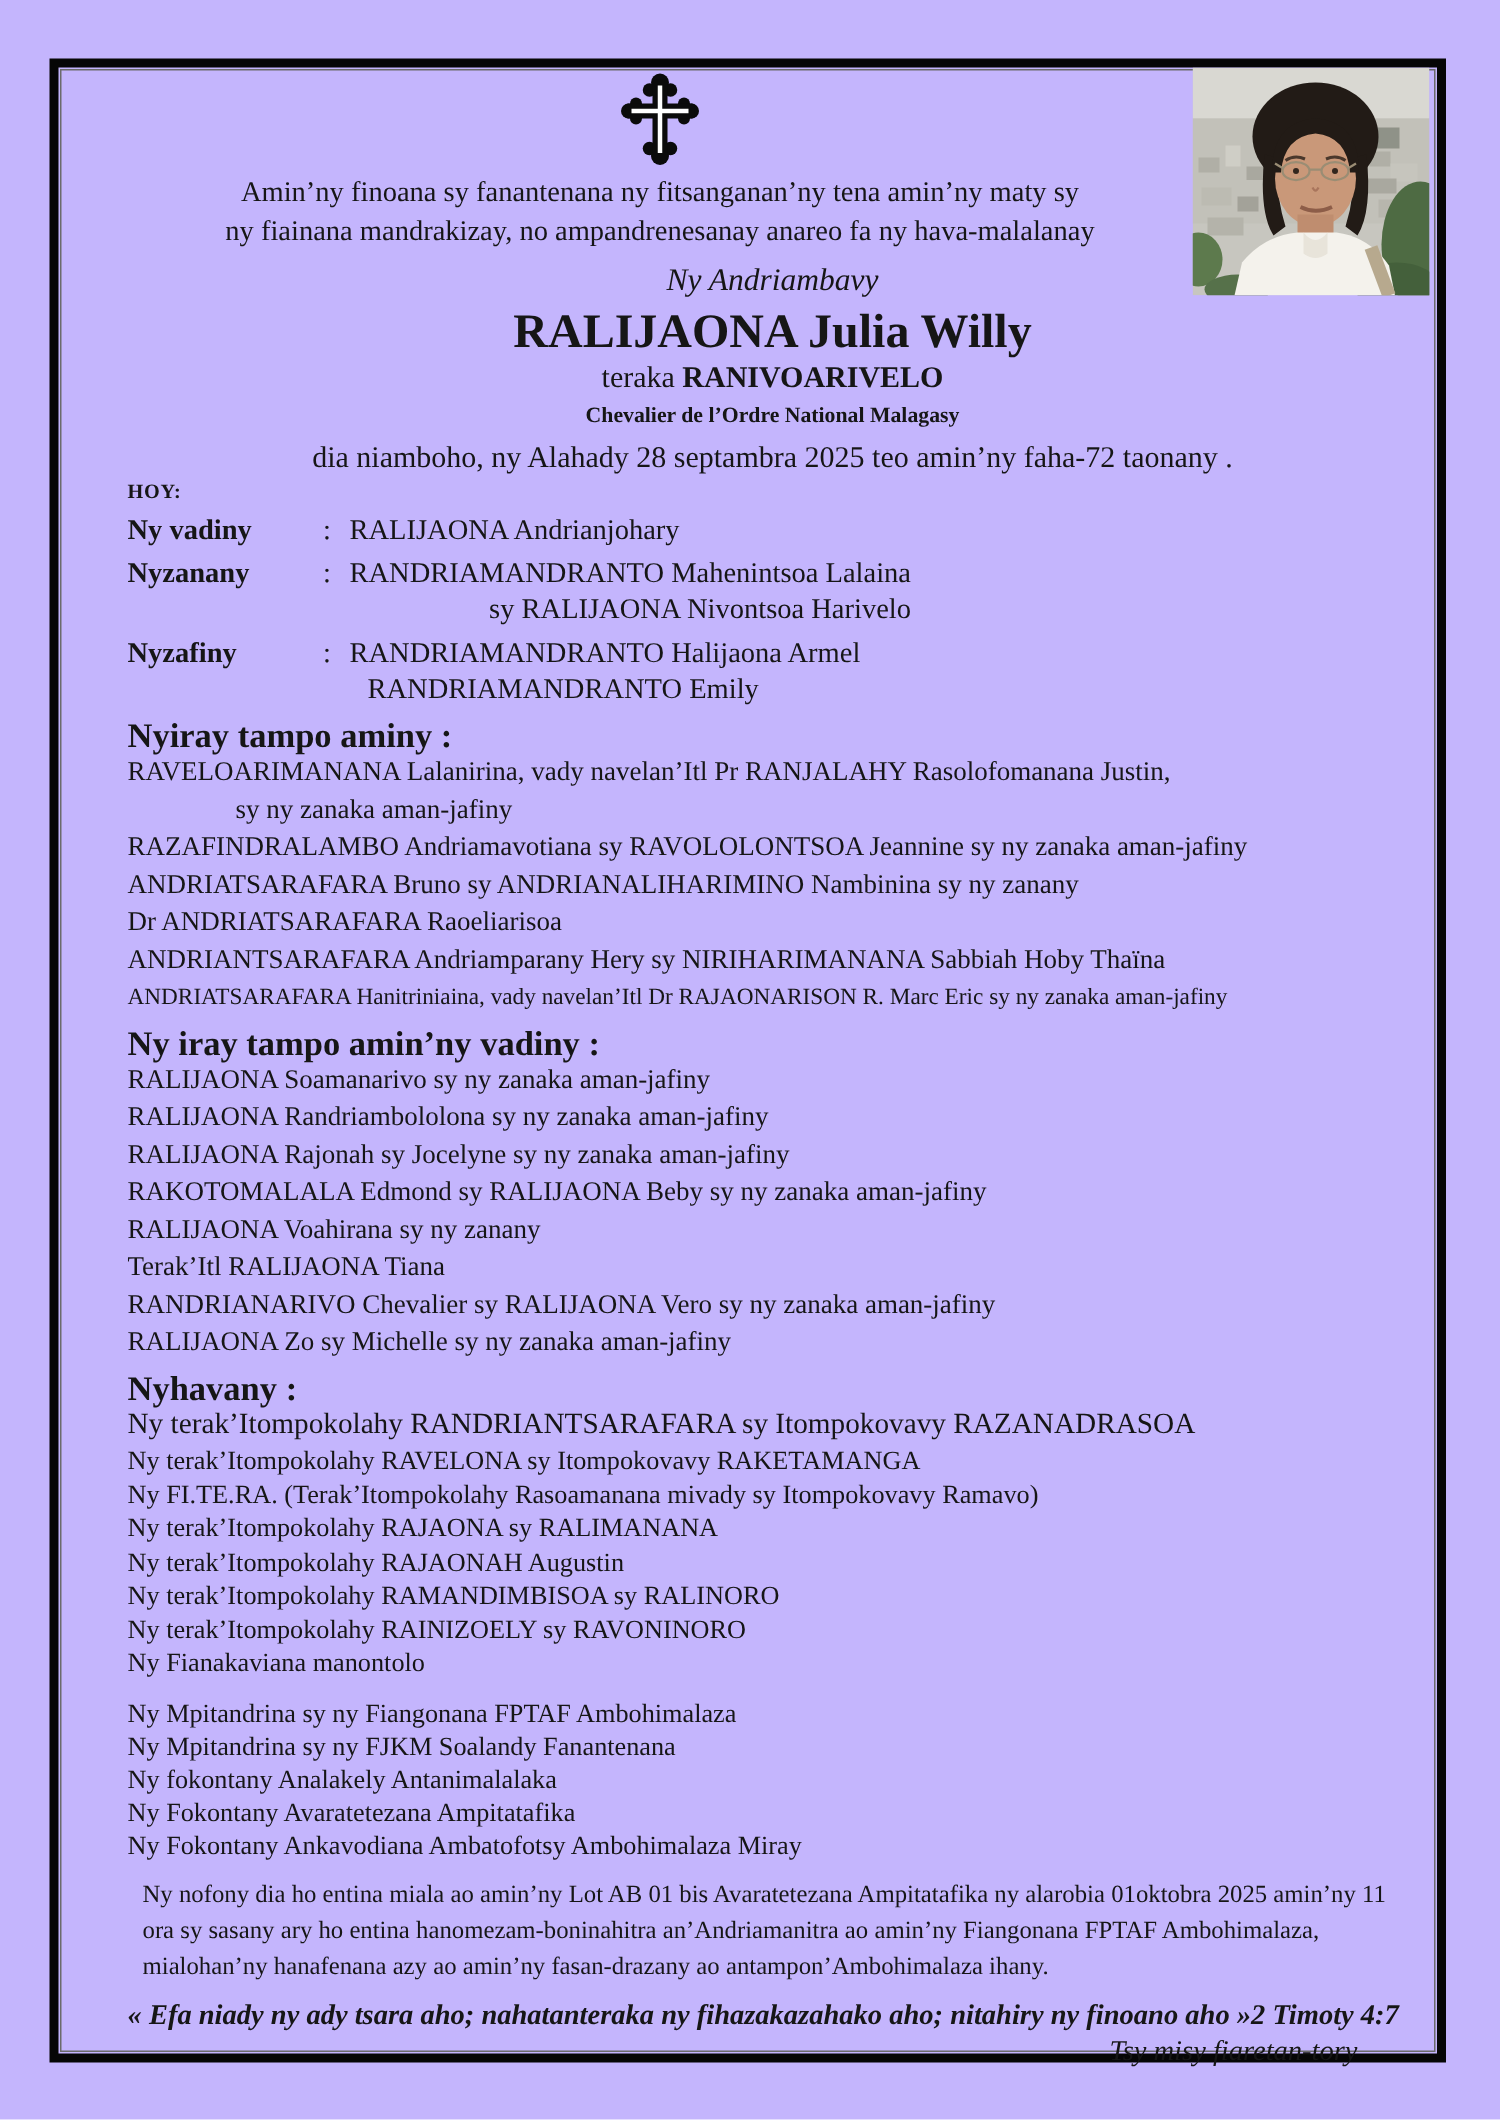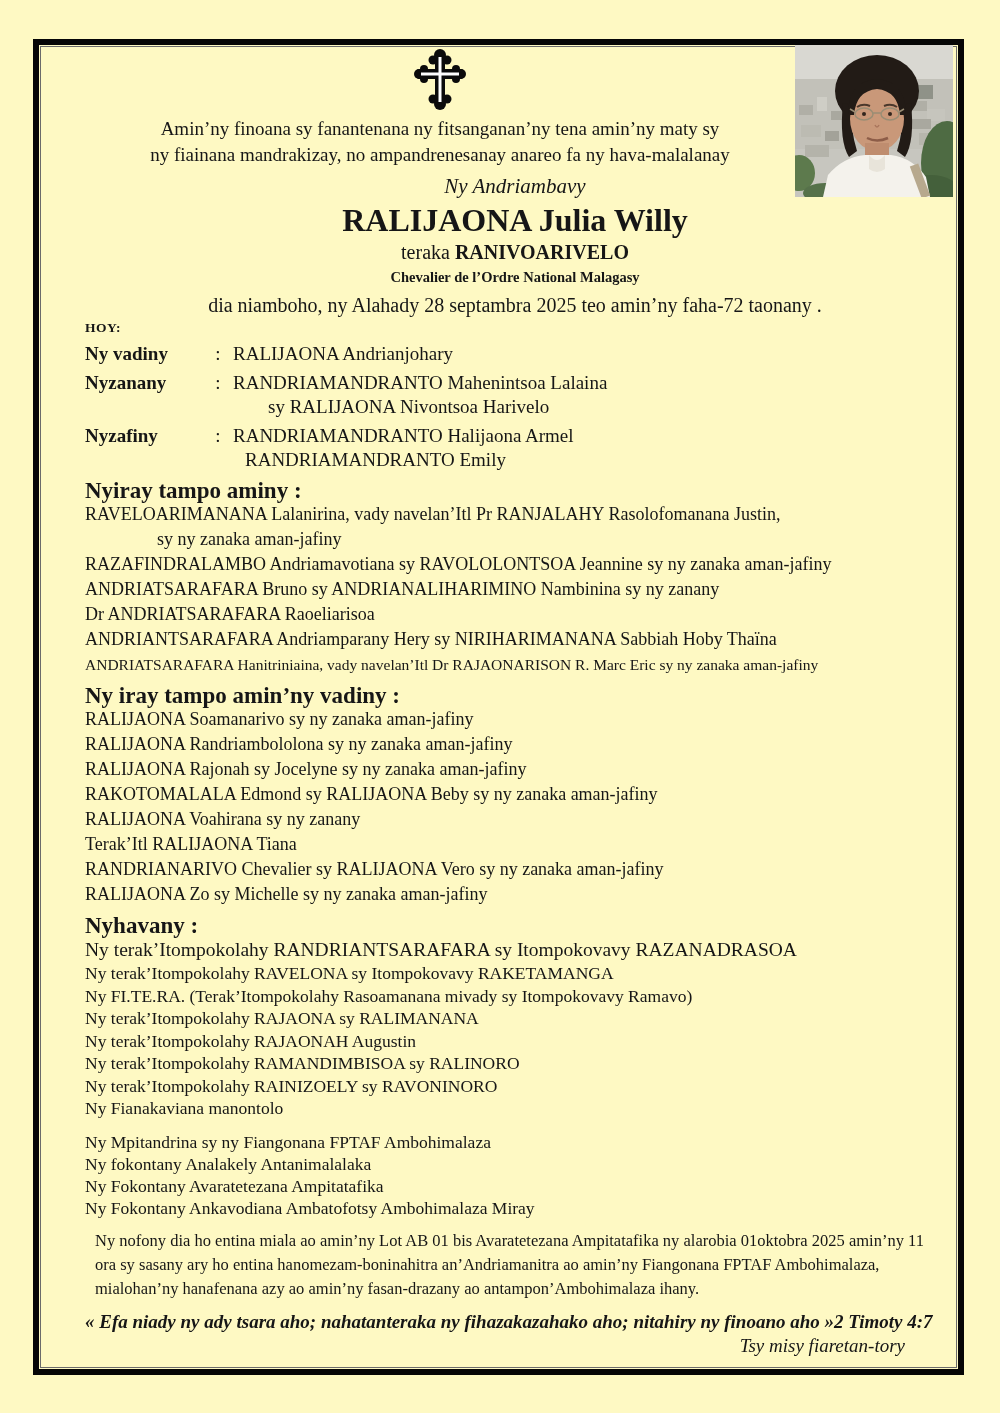--- a/index.html
+++ b/index.html
@@ -1,19 +1,19 @@
 <!DOCTYPE html>
 <html><head>
 <meta charset="utf-8">
 <style>
   html,body{margin:0;padding:0;background:#ffffff;}
   .sheet{
     position:relative;
     width:1000px;height:1413px;
-    background:#fef9c3;
+    background:#c4b5fd;
     font-family:"Liberation Serif","DejaVu Serif",serif;
     color:#161616;
     overflow:hidden;
   }
   .frame-outer{
     position:absolute;left:33px;top:39px;right:36px;bottom:38px;
     border:6px solid #060606;
   }
   .frame-inner{
     position:absolute;inset:1px;
@@ -149,21 +149,21 @@
     <div class="fam-row">
       <span class="fam-label">Ny vadiny</span>
       <span class="fam-colon">:</span>
       <span>RALIJAONA Andrianjohary</span>
     </div>
     <div class="fam-row">
       <span class="fam-label">Nyzanany</span>
       <span class="fam-colon">:</span>
       <span>
         <span style="display:block;">RANDRIAMANDRANTO Mahenintsoa Lalaina</span>
-        <span class="fam-line2-a" style="display:block;">sy RALIJAONA Nivontsoa Harivelo</span>
+        <span class="fam-line2-a" style="display:block;text-align:right;">sy RALIJAONA Nivontsoa Harivelo</span>
       </span>
     </div>
     <div class="fam-row">
       <span class="fam-label">Nyzafiny</span>
       <span class="fam-colon">:</span>
       <span>
         <span style="display:block;">RANDRIAMANDRANTO Halijaona Armel</span>
         <span class="fam-line2-b" style="display:block;">RANDRIAMANDRANTO Emily</span>
       </span>
     </div>
@@ -192,20 +192,21 @@
     <div class="itemC">Ny terak’Itompokolahy RAVELONA sy Itompokovavy RAKETAMANGA</div>
     <div class="itemC">Ny FI.TE.RA. (Terak’Itompokolahy Rasoamanana mivady sy Itompokovavy Ramavo)</div>
     <div class="itemC">Ny terak’Itompokolahy RAJAONA sy RALIMANANA</div>
     <div class="itemC">Ny terak’Itompokolahy RAJAONAH Augustin</div>
     <div class="itemC">Ny terak’Itompokolahy RAMANDIMBISOA sy RALINORO</div>
     <div class="itemC">Ny terak’Itompokolahy RAINIZOELY sy RAVONINORO</div>
     <div class="itemC">Ny Fianakaviana manontolo</div>
 
     <div class="groupD">
       <div class="itemD">Ny Mpitandrina sy ny Fiangonana FPTAF Ambohimalaza</div>
+      <div class="itemD">Ny Mpitandrina sy ny FJKM Soalandy Fanantenana</div>
       <div class="itemD">Ny fokontany Analakely Antanimalalaka</div>
       <div class="itemD">Ny Fokontany Avaratetezana Ampitatafika</div>
       <div class="itemD">Ny Fokontany Ankavodiana Ambatofotsy Ambohimalaza Miray</div>
     </div>
 
     <div class="announce">Ny nofony dia ho entina miala ao amin’ny Lot AB 01 bis Avaratetezana Ampitatafika  ny alarobia 01oktobra 2025 amin’ny 11 ora sy sasany ary  ho entina hanomezam-boninahitra an’Andriamanitra ao amin’ny Fiangonana FPTAF Ambohimalaza, mialohan’ny hanafenana azy ao amin’ny fasan-drazany ao antampon’Ambohimalaza ihany.</div>
 
     <div class="verse">
       <span>« Efa niady ny ady tsara aho; nahatanteraka ny fihazakazahako aho; nitahiry ny finoano aho »</span><span>2 Timoty 4:7</span>
     </div>

